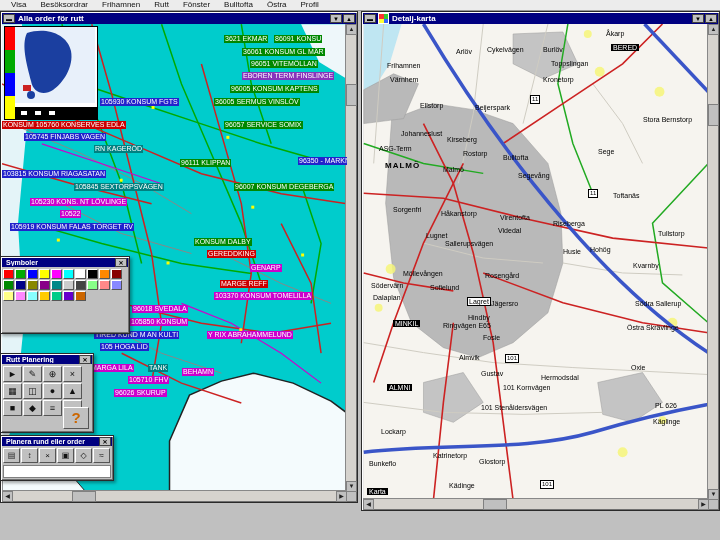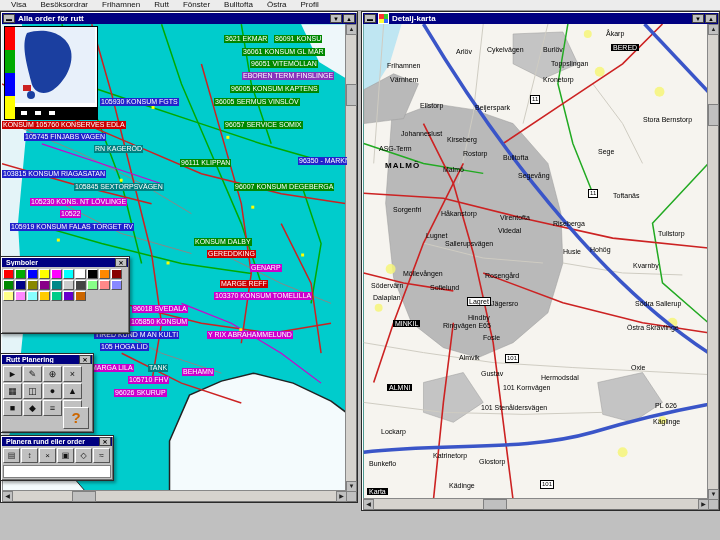--- a/index.html
+++ b/index.html
@@ -223,21 +223,21 @@
       <span class="win-icon">
           <i></i>
           <i></i>
           <i></i>
           <i></i>
         </span>
       <span class="title-text">Detalj-karta</span>
       <span class="ctrl">▼</span>
       <span class="ctrl">▲</span>
     </div>
-    <div class="map" style="left:1px;top:12px;width:346px;height:476px;background:#0f766e;">
+    <div class="map" style="left:1px;top:12px;width:346px;height:476px;background:#e5e5e5;">
       <svg width="346" height="476" viewBox="0 0 346 478">
         <rect width="346" height="478" fill="#f6f4ef"></rect>
         <polygon points="0,0 38,0 26,40 12,62 0,66" fill="#bfe6f2"></polygon>
         <g fill="#b9b9b9" stroke="#999999" stroke-width="0.5">
           <polygon points="28,96 70,80 110,86 150,100 185,140 198,190 200,240 185,290 150,320 115,335 80,325 48,300 30,255 22,180"></polygon>
           <polygon points="0,66 30,50 55,60 40,95 0,100"></polygon>
           <polygon points="150,10 200,8 215,40 180,55 150,40" fill="#c4c4c4"></polygon>
           <polygon points="235,360 280,350 300,380 270,400 240,392" fill="#c4c4c4"></polygon>
           <polygon points="60,360 100,350 120,380 90,400 60,390" fill="#c4c4c4"></polygon>
         </g>

